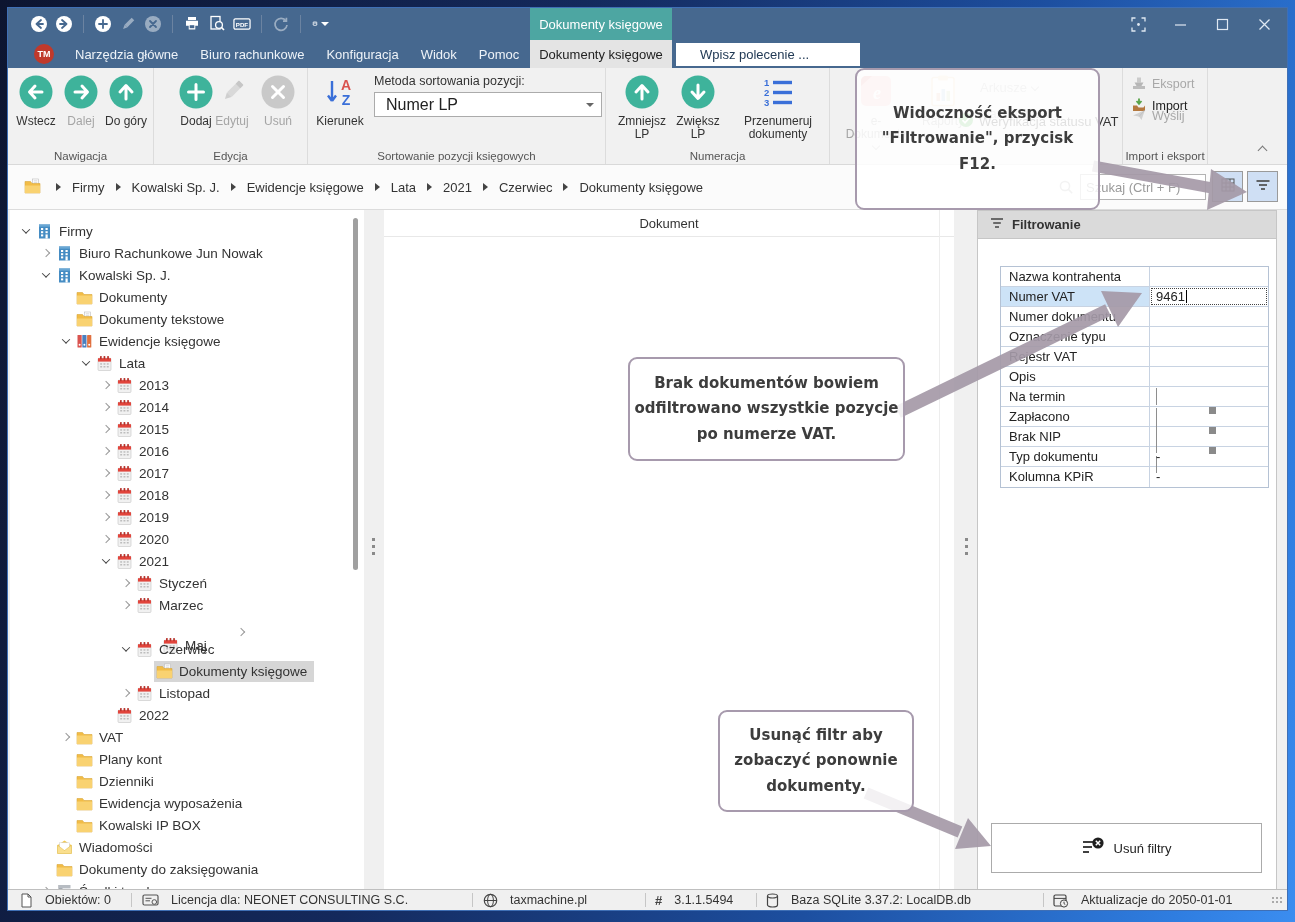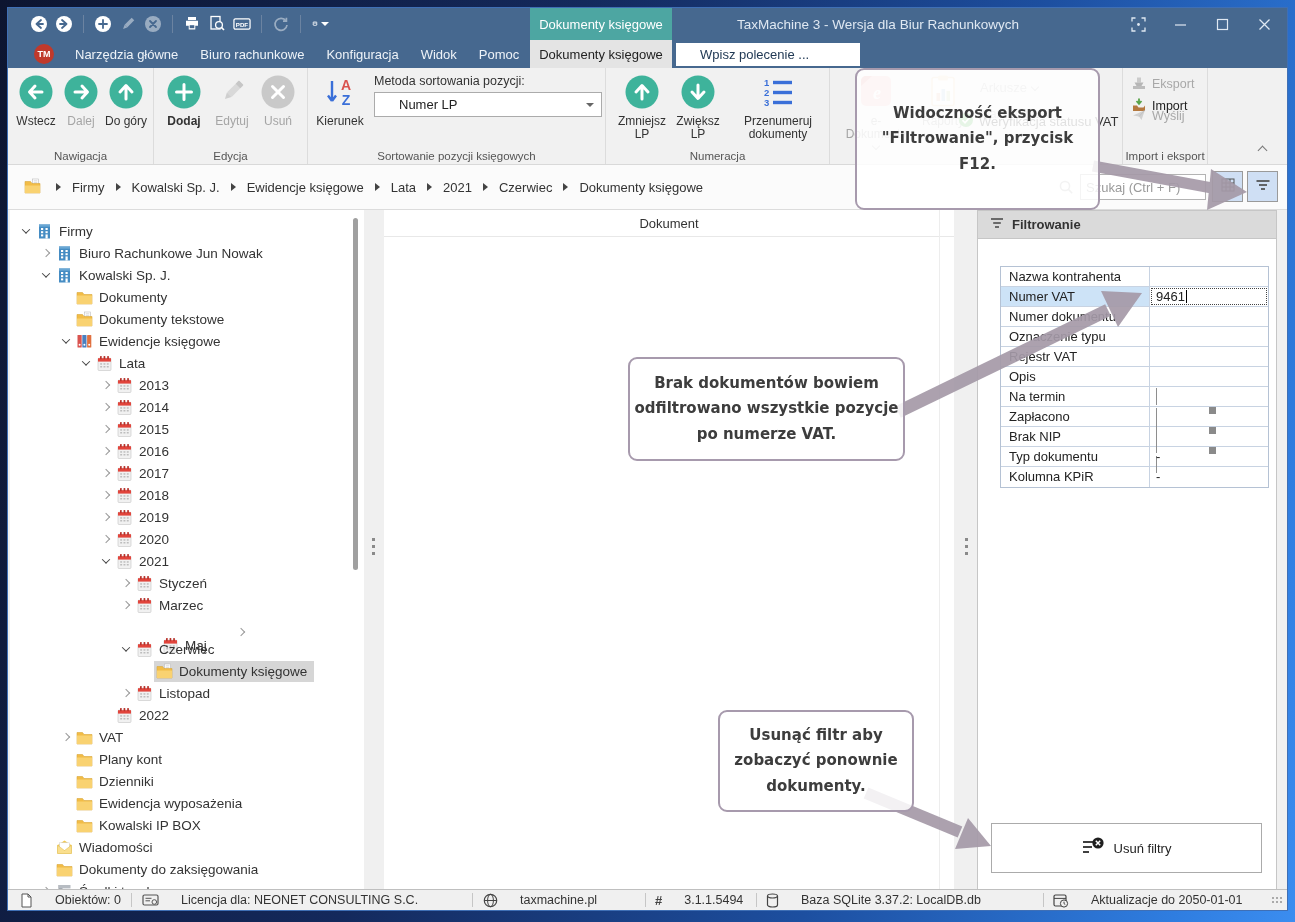--- a/index.html
+++ b/index.html
@@ -41,21 +41,21 @@
 
   
   .ribbon{position:absolute;left:0;top:60px;width:1279px;height:97px;background:#f1f1f1;border-bottom:1px solid #d9d9d9}
   .rgroup{position:absolute;top:0;height:96px;border-right:1px solid #dcdcdc}
   .rg-label{position:absolute;bottom:2px;left:0;right:0;text-align:center;font-size:11.5px;color:#555;white-space:nowrap}
   .bigbtn{position:absolute;top:5px;text-align:center;font-size:12px;color:#333;line-height:13px}
   .bigbtn .ic{height:40px;display:flex;align-items:flex-start;justify-content:center;padding-top:1px}
   .bigbtn .bl{padding-top:2px;white-space:pre-line}
   .bigbtn.disabled .bl{color:#a5a5a5}
   .fieldlab{position:absolute;left:66px;top:6px;font-size:12.5px;color:#333}
-  .combo{position:absolute;left:66px;top:24px;width:228px;height:25px;background:#fff;border:1px solid #ababab;font-size:13px;color:#222;line-height:23px;padding-left:24px}
+  .combo{position:absolute;left:66px;top:24px;width:228px;height:25px;background:#fff;border:1px solid #ababab;font-size:16px;color:#222;line-height:23px;padding-left:11px}
   .combo .cc{position:absolute;right:7px;top:10px;width:0;height:0;border-left:4px solid transparent;border-right:4px solid transparent;border-top:4px solid #666}
   .minimenu{position:absolute;font-size:13px;color:#b9b9b9;white-space:nowrap}
   .chevi{display:inline-block;width:6px;height:6px;border-right:1.5px solid #b9b9b9;border-bottom:1.5px solid #b9b9b9;transform:rotate(45deg);margin-left:5px;vertical-align:2px}
   .smallbtn{position:absolute;left:8px;height:20px;display:flex;align-items:center;gap:5px;font-size:12.5px;color:#222;white-space:nowrap}
   .smallbtn.disabled{color:#a8a8a8}
   .ribbon-collapse{position:absolute;right:18px;bottom:10px;width:10px;height:10px}
   .ribbon-collapse span{display:block;width:7px;height:7px;border-left:1.5px solid #777;border-top:1.5px solid #777;transform:rotate(45deg);margin-top:3px}
   .vatlabel{position:absolute;font-size:13px;color:#333;white-space:nowrap;display:flex;align-items:center;gap:5px}
 
   
@@ -97,21 +97,21 @@
   .frow.active .flabel{background:var(--sel-blue)}
   .fval{flex:1;font-size:13px;color:#222;padding:2px 0 0 6px;position:relative}
   .frow.active .fval{outline:1px dotted #444;outline-offset:-2px}
   .tcaret{display:inline-block;width:1px;height:13px;background:#000;vertical-align:-2px;margin-left:1px}
   .cb{width:15px;height:15px;border:1px solid #8e8e8e;background:#fff;margin:0 auto}
   .cb i{display:block;width:7px;height:7px;background:#8a8a8a;margin:3px auto}
   .clearbtn{position:absolute;left:13px;top:612px;width:271px;height:50px;border:1px solid #ababab;background:#fff;display:flex;align-items:center;justify-content:center;gap:9px;font-size:13px;color:#222}
 
   
   .statusbar{position:absolute;left:0;top:881px;width:1279px;height:21px;background:#f0f0f0;border-top:1px solid #bfbfbf;font-size:12.5px;color:#333}
-  .sitem{position:absolute;top:0;height:20px;display:flex;align-items:center;gap:22px;white-space:nowrap}
+  .sitem{position:absolute;top:0;height:20px;display:flex;align-items:center;gap:12px;white-space:nowrap}
   .ssep{position:absolute;top:3px;width:1px;height:14px;background:#c6c6c6}
   .sgrip{position:absolute;right:4px;top:6px;display:grid;grid-template-columns:repeat(3,4px)}
   .sgrip i{width:2px;height:2px;background:#aaa;margin:1px}
 
   
   .callout{position:absolute;background:rgba(255,255,255,.85);border:2px solid var(--callout-border);border-radius:9px;
     display:flex;align-items:center;justify-content:center;text-align:center;font-weight:bold;font-size:15px;color:#3d3d3d;
     font-family:"DejaVu Sans",sans-serif;line-height:1.7;z-index:30;padding:4px}
   #arrows{position:absolute;left:0;top:0;width:1295px;height:922px;z-index:25;pointer-events:none}
 </style>
@@ -185,21 +185,20 @@
           </span>
           <span class="vsep"></span>
           <span class="qi">
             <svg width="18" height="18" viewBox="0 0 18 18">
               <text x="9" y="14" font-size="15" fill="#fff" text-anchor="middle" font-family="sans-serif">⚙</text>
             </svg>
             <span class="caret-down"></span>
           </span>
         </div>
       <div class="ctx-tab">Dokumenty księgowe</div>
-      <div class="wtitle">TaxMachine 3  -  Wersja dla Biur Rachunkowych</div>
       <div class="wctrls" id="wctrls">
           <span class="wc">
             <svg width="17" height="17" viewBox="0 0 17 17">
               <path d="M2 5.5 V2 h3.5 M11.5 2 H15 v3.5 M15 11.5 V15 h-3.5 M5.5 15 H2 v-3.5" stroke="#dfe8f2" fill="none" stroke-width="1.3"></path>
               <circle cx="8.5" cy="8.5" r="1.4" fill="#dfe8f2"></circle>
             </svg>
           </span>
           <span class="wc">
             <svg width="15" height="15" viewBox="0 0 15 15">
               <line x1="2" y1="8" x2="13" y2="8" stroke="#dfe8f2" stroke-width="1.2"></line>
@@ -263,21 +262,21 @@
               <svg width="36" height="36" viewBox="0 0 36 36">
                 <circle cx="18" cy="18" r="16.5" fill="#3eb39b"></circle>
                 <path d="M18 25 V13 M12 18 L18 11.5 L24 18" stroke="#fff" stroke-width="3" fill="none" stroke-linecap="round" stroke-linejoin="round"></path>
               </svg>
             </div>
             <div class="bl">Do góry</div>
           </div>
         </div>
       <div class="rgroup" id="rg1" style="left:146px;width:154px">
         <div class="rg-label">Edycja</div>
-          <div class="bigbtn" style="left: 8px; width: 44px; font-weight: bold;">
+          <div class="bigbtn" style="left: 20px; width: 44px;">
             <div class="ic">
               <svg width="36" height="36" viewBox="0 0 36 36">
                 <circle cx="18" cy="18" r="16.5" fill="#3eb39b"></circle>
                 <path d="M18 10.5 V25.5 M10.5 18 H25.5" stroke="#fff" stroke-width="3" fill="none" stroke-linecap="round" stroke-linejoin="round"></path>
               </svg>
             </div>
             <div class="bl">Dodaj</div>
           </div>
           <div class="bigbtn disabled" style="left: 56px; width: 44px;">
             <div class="ic">

